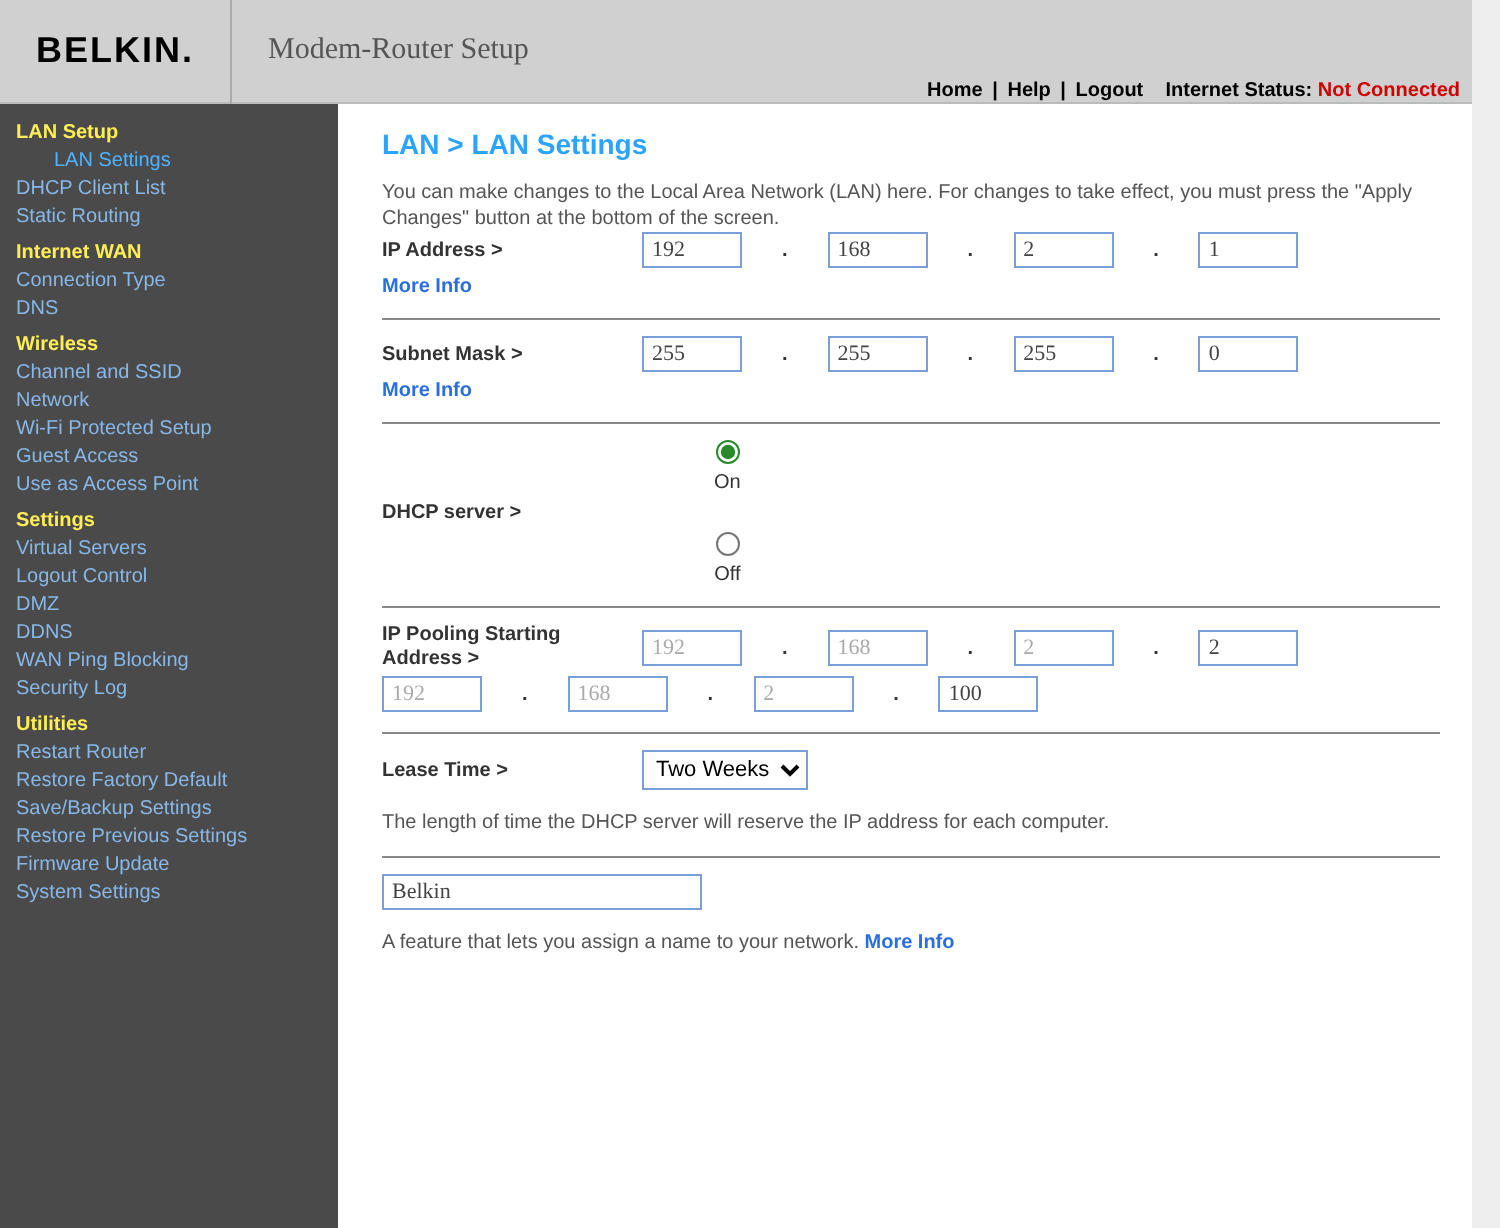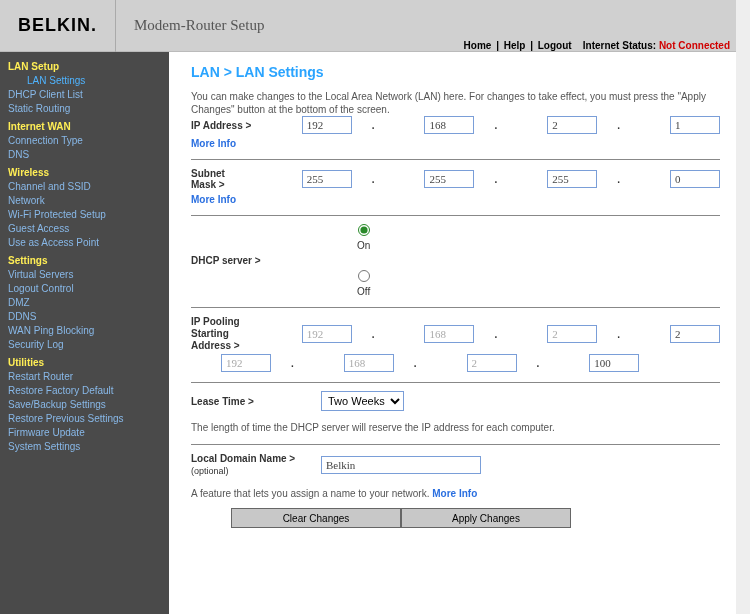--- a/index.html
+++ b/index.html
@@ -20,21 +20,21 @@
   .side-head.first { margin-top:0; }
   .side-link { color:#88b8e8; display:block; text-decoration:none; cursor:pointer; }
   .side-link.active { color:#4fb4ff;padding-left:19px; }
   .content { flex:1; padding:12px 16px 10px 22px; color:#333; overflow:auto; }
   .crumbs { color:#2aa4ff; font-size:14px; font-weight:bold; margin-bottom:10px; }
   .intro { font-size:10px; color:#555; line-height:13px; }
   .group { margin:0 0 2px 0; }
   .row { display:flex; align-items:center; gap:20px; }
   .lbl { width:110px; font-weight:bold; font-size:10px; color:#333; }
   .sublbl { font-size:9px; font-weight:normal; color:#333; }
-  input.oct { width:50px; height:18px; font-size:11px; text-align:left; padding:1px 4px; border:1px solid #7a9ed8; background:#fff; color:#444; font-family:Verdana;margin-left:30px; }
+  input.oct { width:50px; height:18px; font-size:11px; text-align:left; padding:1px 4px; border:1px solid #7a9ed8; background:#fff; color:#444; font-family:Verdana; }
   input.oct[disabled] { color:#aaa; background:#fff; }
   .dot { font-weight:bold; color:#333; }
   .more { display:inline-block; color:#2a6fe0; font-weight:bold; font-size:10px; margin-top:4px; text-decoration:none; cursor:pointer; }
   hr.sec { border:none; border-top:1px solid #888; margin:10px 0 8px 0; }
   .radio-pair { display:flex; align-items:center; gap:4px; font-size:10px; color:#333; margin-left:36px;flex-direction:column; }
   .radio-pair input { accent-color:#2a8a2a; width:12px; height:12px; }
   .desc { font-size:10px; color:#555; line-height:13px; margin-top:4px; }
   select.lease { height:20px; font-size:11px; border:1px solid #7a9ed8; background:#fff; padding:0 2px; }
   input.text-wide { width:160px; height:18px; font-size:11px; border:1px solid #7a9ed8; padding:1px 4px; color:#444; font-family:Verdana; }
   .btnbar { margin-top:8px; display:flex; }
@@ -174,31 +174,23 @@
           <select class="lease">
             <option>Two Weeks</option>
           </select>
         </div>
         <div class="desc" style="margin-top:10px">The length of time the DHCP server will reserve the IP address for each computer.</div>
       </div>
       <hr class="sec">
 
       <div class="group">
         <div class="row">
-          <div class="lblstack">
-            <span>Local Domain Name &gt;</span><br>
-            <span class="sublbl">(optional)</span>
-          </div>
           <input class="text-wide" value="Belkin" style="">
         </div>
         <div class="desc" style="margin-top:10px">
           <span>A feature that lets you assign a name to your network. </span>
           <a class="more" style="margin-top:0">More Info</a>
         </div>
       </div>
 
-      <div class="btnbar btnbar-wrap">
-        <button class="btn">Clear Changes</button>
-        <button class="btn">Apply Changes</button>
-      </div>
     </div>
   </div>
 </div>
 
 </body></html>

